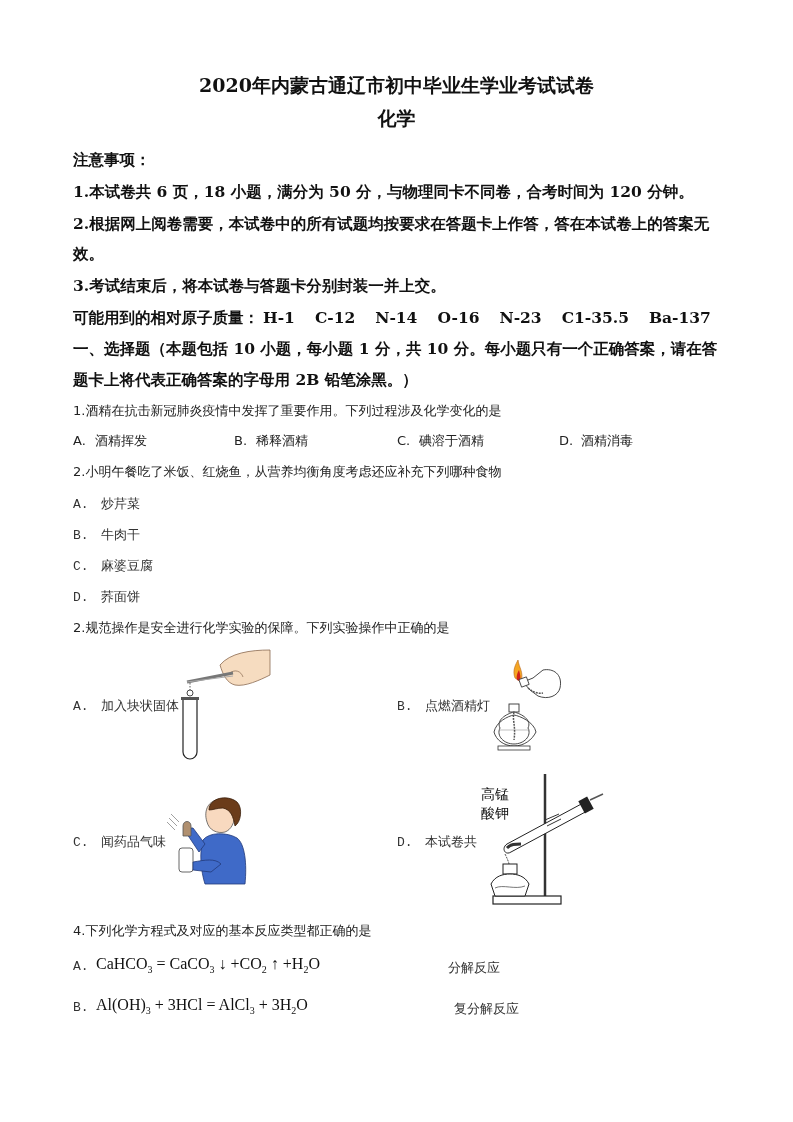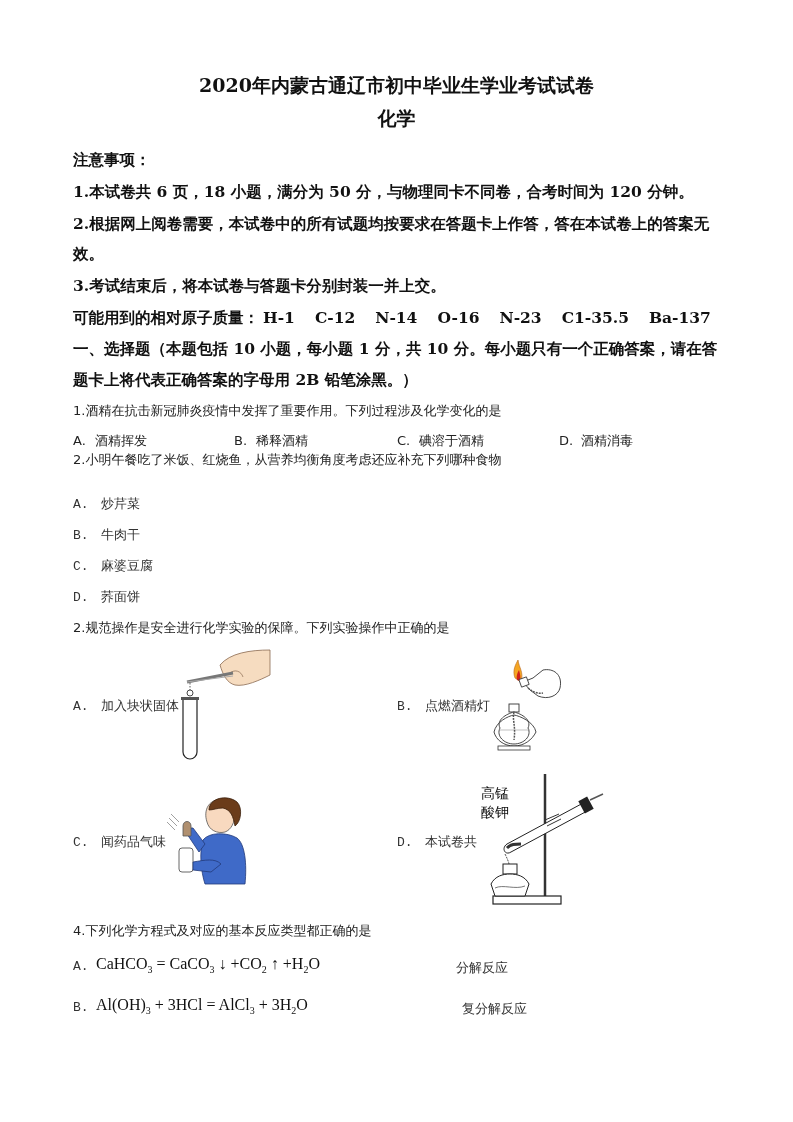--- a/index.html
+++ b/index.html
@@ -9,21 +9,21 @@
     color: #111;
   }
   .abs { position: absolute; white-space: nowrap; }
   .title { font-weight: bold; font-size: 19px; left: 0; width: 793px; text-align: center; }
   .bold { font-weight: bold; font-size: 15.5px; }
   .q { font-family: "DejaVu Sans", "Liberation Sans", sans-serif; font-size: 13px; color: #222; }
   .opt { font-family: Liberation Mono, monospace; font-size: 13px; color: #333; }
   .opt .letter { display: inline-block; width: 28px; }
   .eq { font-family: "Liberation Serif", "DejaVu Serif", serif; font-size: 16px; color: #111; }
   .eq sub { font-size: 10px; }
-  .rtype { font-family: "DejaVu Sans", "Liberation Sans", sans-serif; font-size: 13px; color: #333; margin-left: 8px; }
+  .rtype { font-family: "DejaVu Sans", "Liberation Sans", sans-serif; font-size: 13px; color: #333; }
   svg { position: absolute; }
 </style>
 </head>
 <body>
 
 <div class="abs title" style="top:73px;">2020年内蒙古通辽市初中毕业生学业考试试卷</div>
 <div class="abs title" style="top:106px;">化学</div>
 
 <div class="abs bold" style="left:73px; top:150px;">注意事项：</div>
 <div class="abs bold" style="left:73px; top:182px;">1.本试卷共 6 页，18 小题，满分为 50 分，与物理同卡不同卷，合考时间为 120 分钟。</div>
@@ -37,21 +37,21 @@
 
 <div class="abs bold" style="left:73px; top:339px;">一、选择题（本题包括 10 小题，每小题 1 分，共 10 分。每小题只有一个正确答案，请在答</div>
 <div class="abs bold" style="left:73px; top:370px;">题卡上将代表正确答案的字母用 2B 铅笔涂黑。）</div>
 
 <div class="abs q" style="left:73px; top:402px;">1.酒精在抗击新冠肺炎疫情中发挥了重要作用。下列过程涉及化学变化的是</div>
 <div class="abs q" style="left:73px; top:432px;"><span class="letter" style="display:inline-block;width:22px">A.</span><span>酒精挥发</span></div>
 <div class="abs q" style="left:234px; top:432px;"><span style="display:inline-block;width:22px">B.</span><span>稀释酒精</span></div>
 <div class="abs q" style="left:397px; top:432px;"><span style="display:inline-block;width:22px">C.</span><span>碘溶于酒精</span></div>
 <div class="abs q" style="left:559px; top:432px;"><span style="display:inline-block;width:22px">D.</span><span>酒精消毒</span></div>
 
-<div class="abs q" style="left:73px; top:451px;">2.小明午餐吃了米饭、红烧鱼，从营养均衡角度考虑还应补充下列哪种食物</div>
+<div class="abs q" style="left:73px; top:463px;">2.小明午餐吃了米饭、红烧鱼，从营养均衡角度考虑还应补充下列哪种食物</div>
 <div class="abs opt" style="left:73px; top:495px;"><span class="letter">A.</span><span>炒芹菜</span></div>
 <div class="abs opt" style="left:73px; top:526px;"><span class="letter">B.</span><span>牛肉干</span></div>
 <div class="abs opt" style="left:73px; top:557px;"><span class="letter">C.</span><span>麻婆豆腐</span></div>
 <div class="abs opt" style="left:73px; top:588px;"><span class="letter">D.</span><span>荞面饼</span></div>
 
 <div class="abs q" style="left:73px; top:619px;">2.规范操作是安全进行化学实验的保障。下列实验操作中正确的是</div>
 
 <div class="abs opt" style="left:73px; top:697px;"><span class="letter">A.</span><span>加入块状固体</span></div>
 
 <svg style="left:175px; top:645px;" width="100" height="120" viewBox="0 0 100 120">
@@ -89,21 +89,21 @@
   <path d="M38 48 C44 40, 62 40, 72 46 C80 52, 82 72, 80 92 L40 92 C36 80, 34 60, 38 48 Z" fill="#3f6ac8" stroke="#223a7a" stroke-width="0.8"></path>
   <path d="M40 52 L28 36 L22 36 L22 42 L34 60 Z" fill="#3f6ac8" stroke="#223a7a" stroke-width="0.8"></path>
   <rect x="14" y="56" width="14" height="24" rx="3" fill="#fff" stroke="#555" stroke-width="0.9"></rect>
   <path d="M18 34 C18 28, 26 28, 26 34 L26 44 L18 44 Z" fill="#b09070" stroke="#555" stroke-width="0.8"></path>
   <path d="M28 70 C40 68, 50 66, 56 72 L46 80 L28 78 Z" fill="#3f6ac8" stroke="#223a7a" stroke-width="0.8"></path>
   <path d="M4 26 L12 34 M2 30 L10 38 M6 22 L14 30" stroke="#888" stroke-width="0.8"></path>
 </svg>
 
 <div class="abs opt" style="left:397px; top:833px;"><span class="letter">D.</span><span>本试卷共</span></div>
 
-<div class="abs" style="left:481px; top:785px; font-family:Liberation Mono, monospace; font-size:14px; color:#111; line-height:19px;">
+<div class="abs" style="left:481px; top:785px; font-family:Liberation Sans, sans-serif; font-size:14px; color:#111; line-height:19px;">
   <div>高锰</div>
   <div>酸钾</div>
 </div>
 
 <svg style="left:485px; top:772px;" width="120" height="135" viewBox="0 0 120 135">
   <line x1="60" y1="2" x2="60" y2="125" stroke="#333" stroke-width="2.5"></line>
   <rect x="8" y="124" width="68" height="8" fill="#fff" stroke="#222" stroke-width="1.2"></rect>
   <path d="M22 72 L100 30 L104 38 L26 80 C20 84, 16 76, 22 72 Z" fill="#fff" stroke="#222" stroke-width="1"></path>
   <rect x="96" y="26" width="10" height="14" fill="#222" transform="rotate(-28 101 33)"></rect>
   <line x1="105" y1="28" x2="118" y2="22" stroke="#555" stroke-width="1.5"></line>

